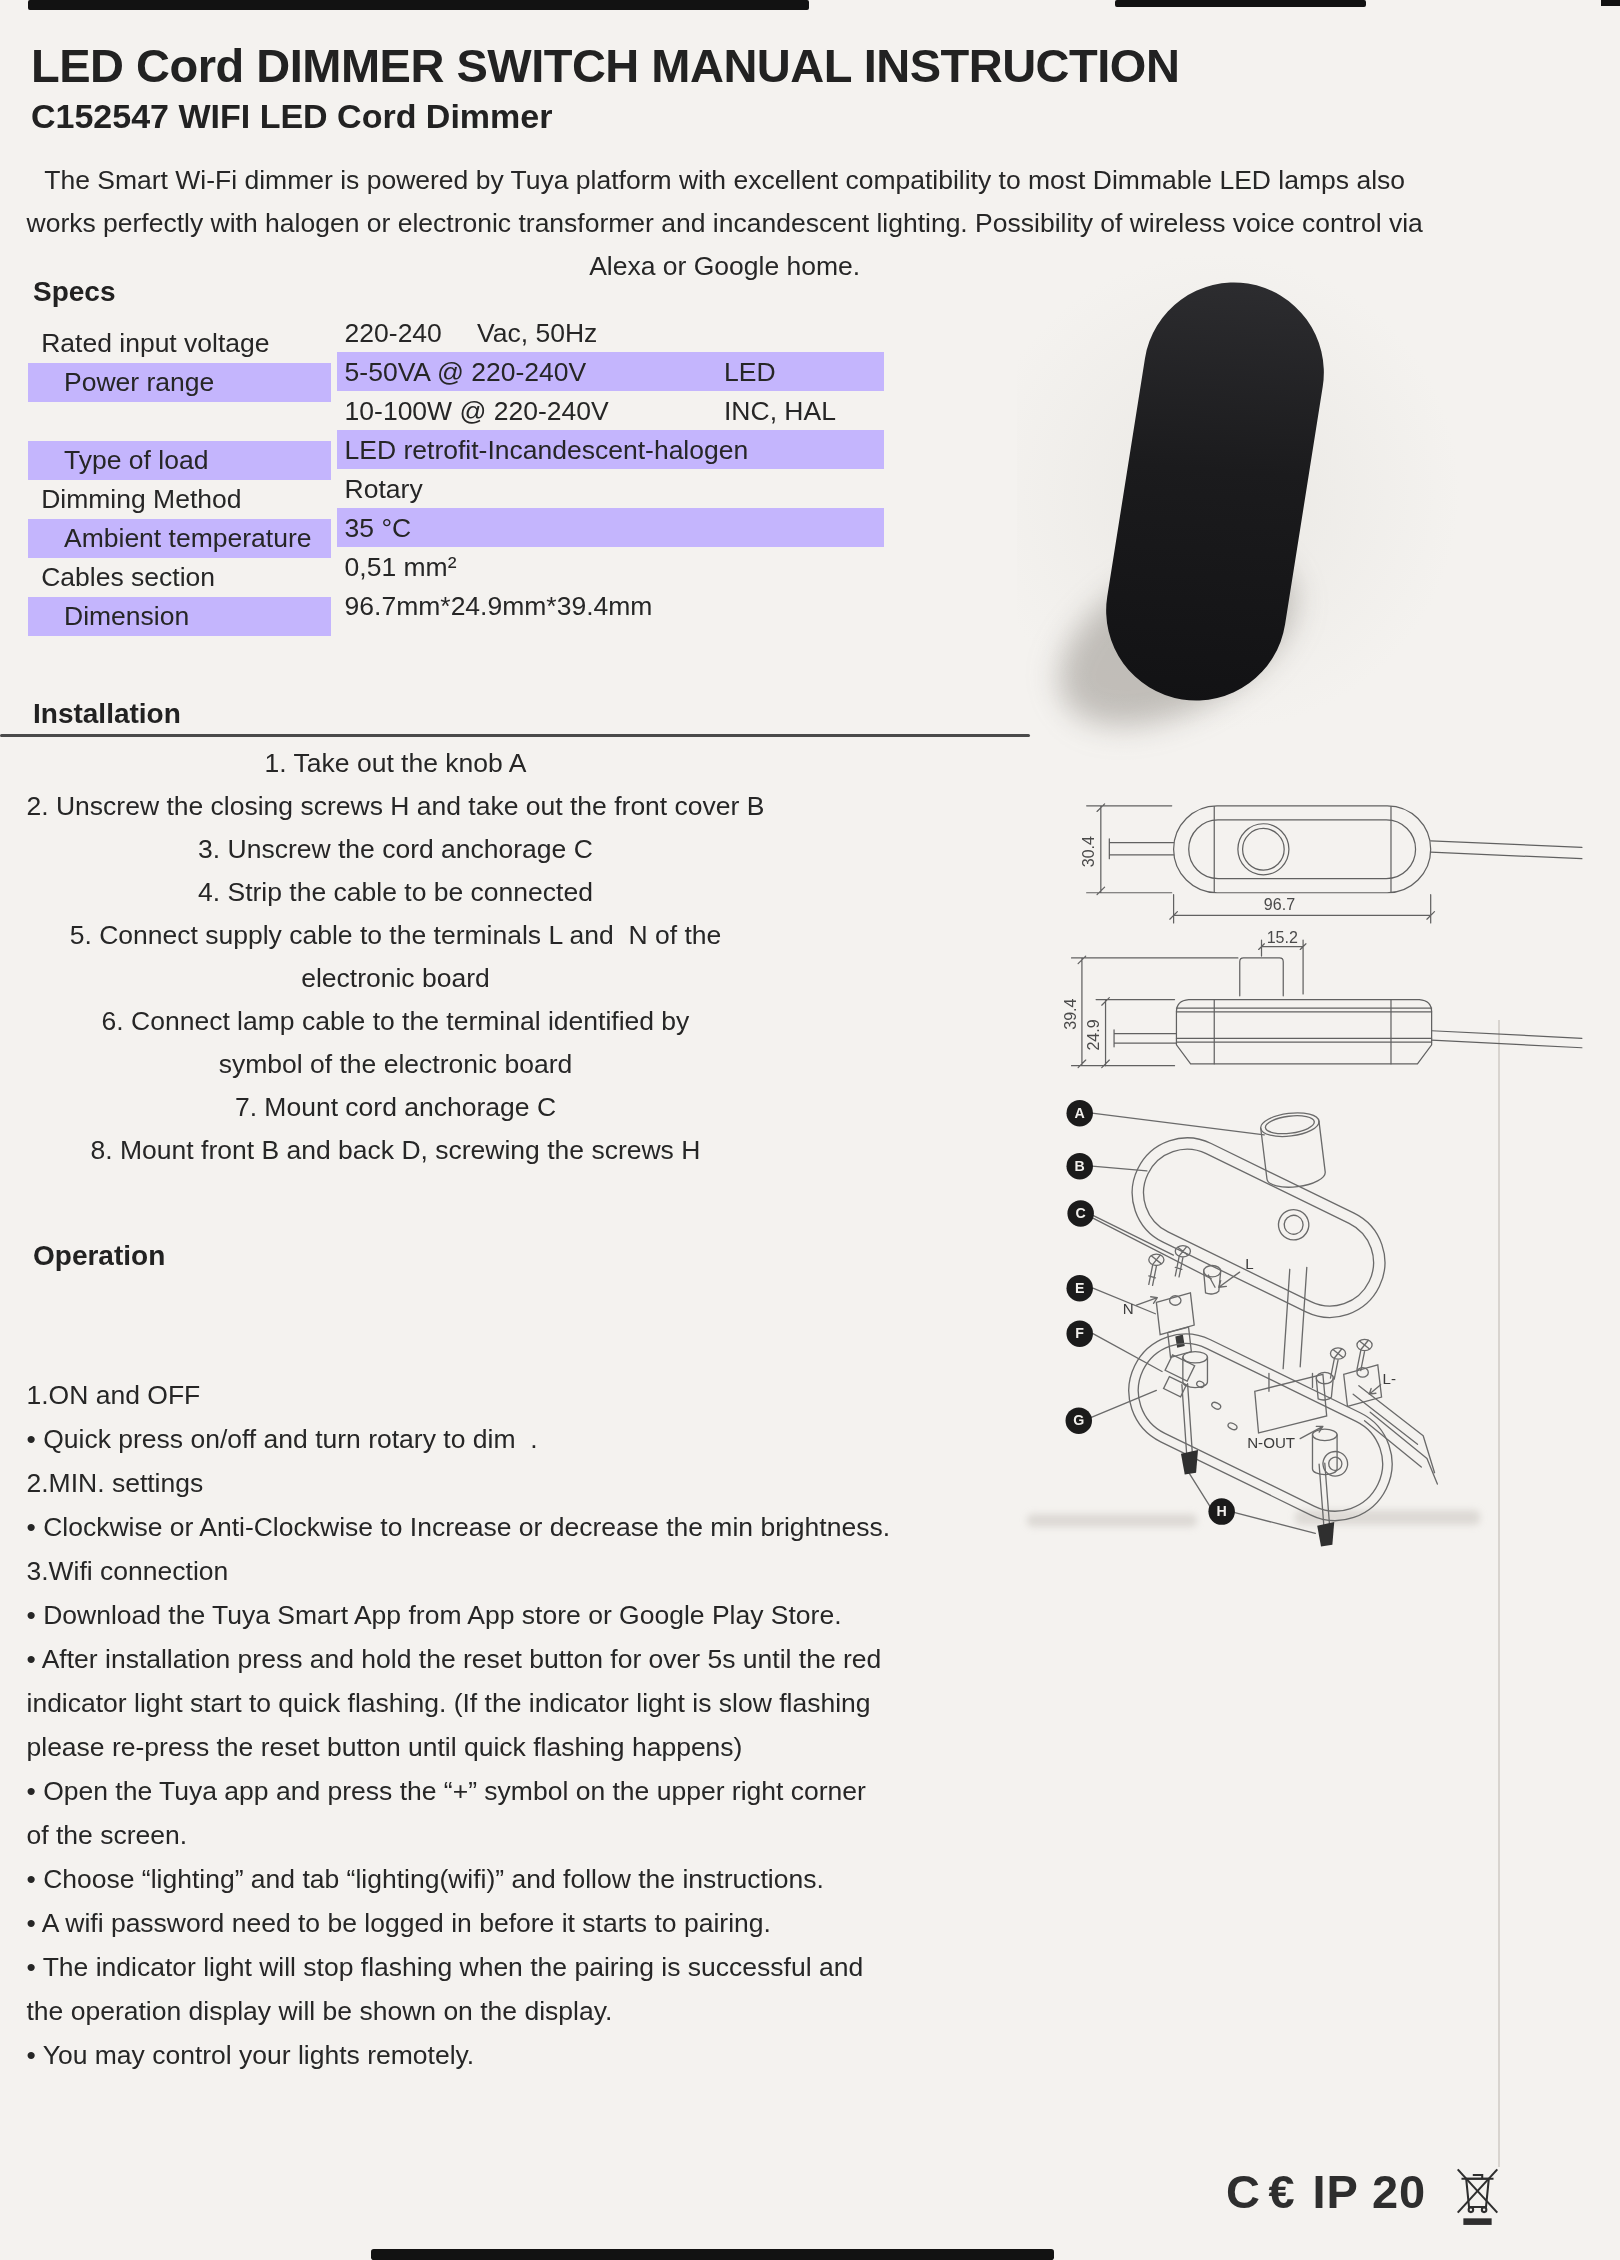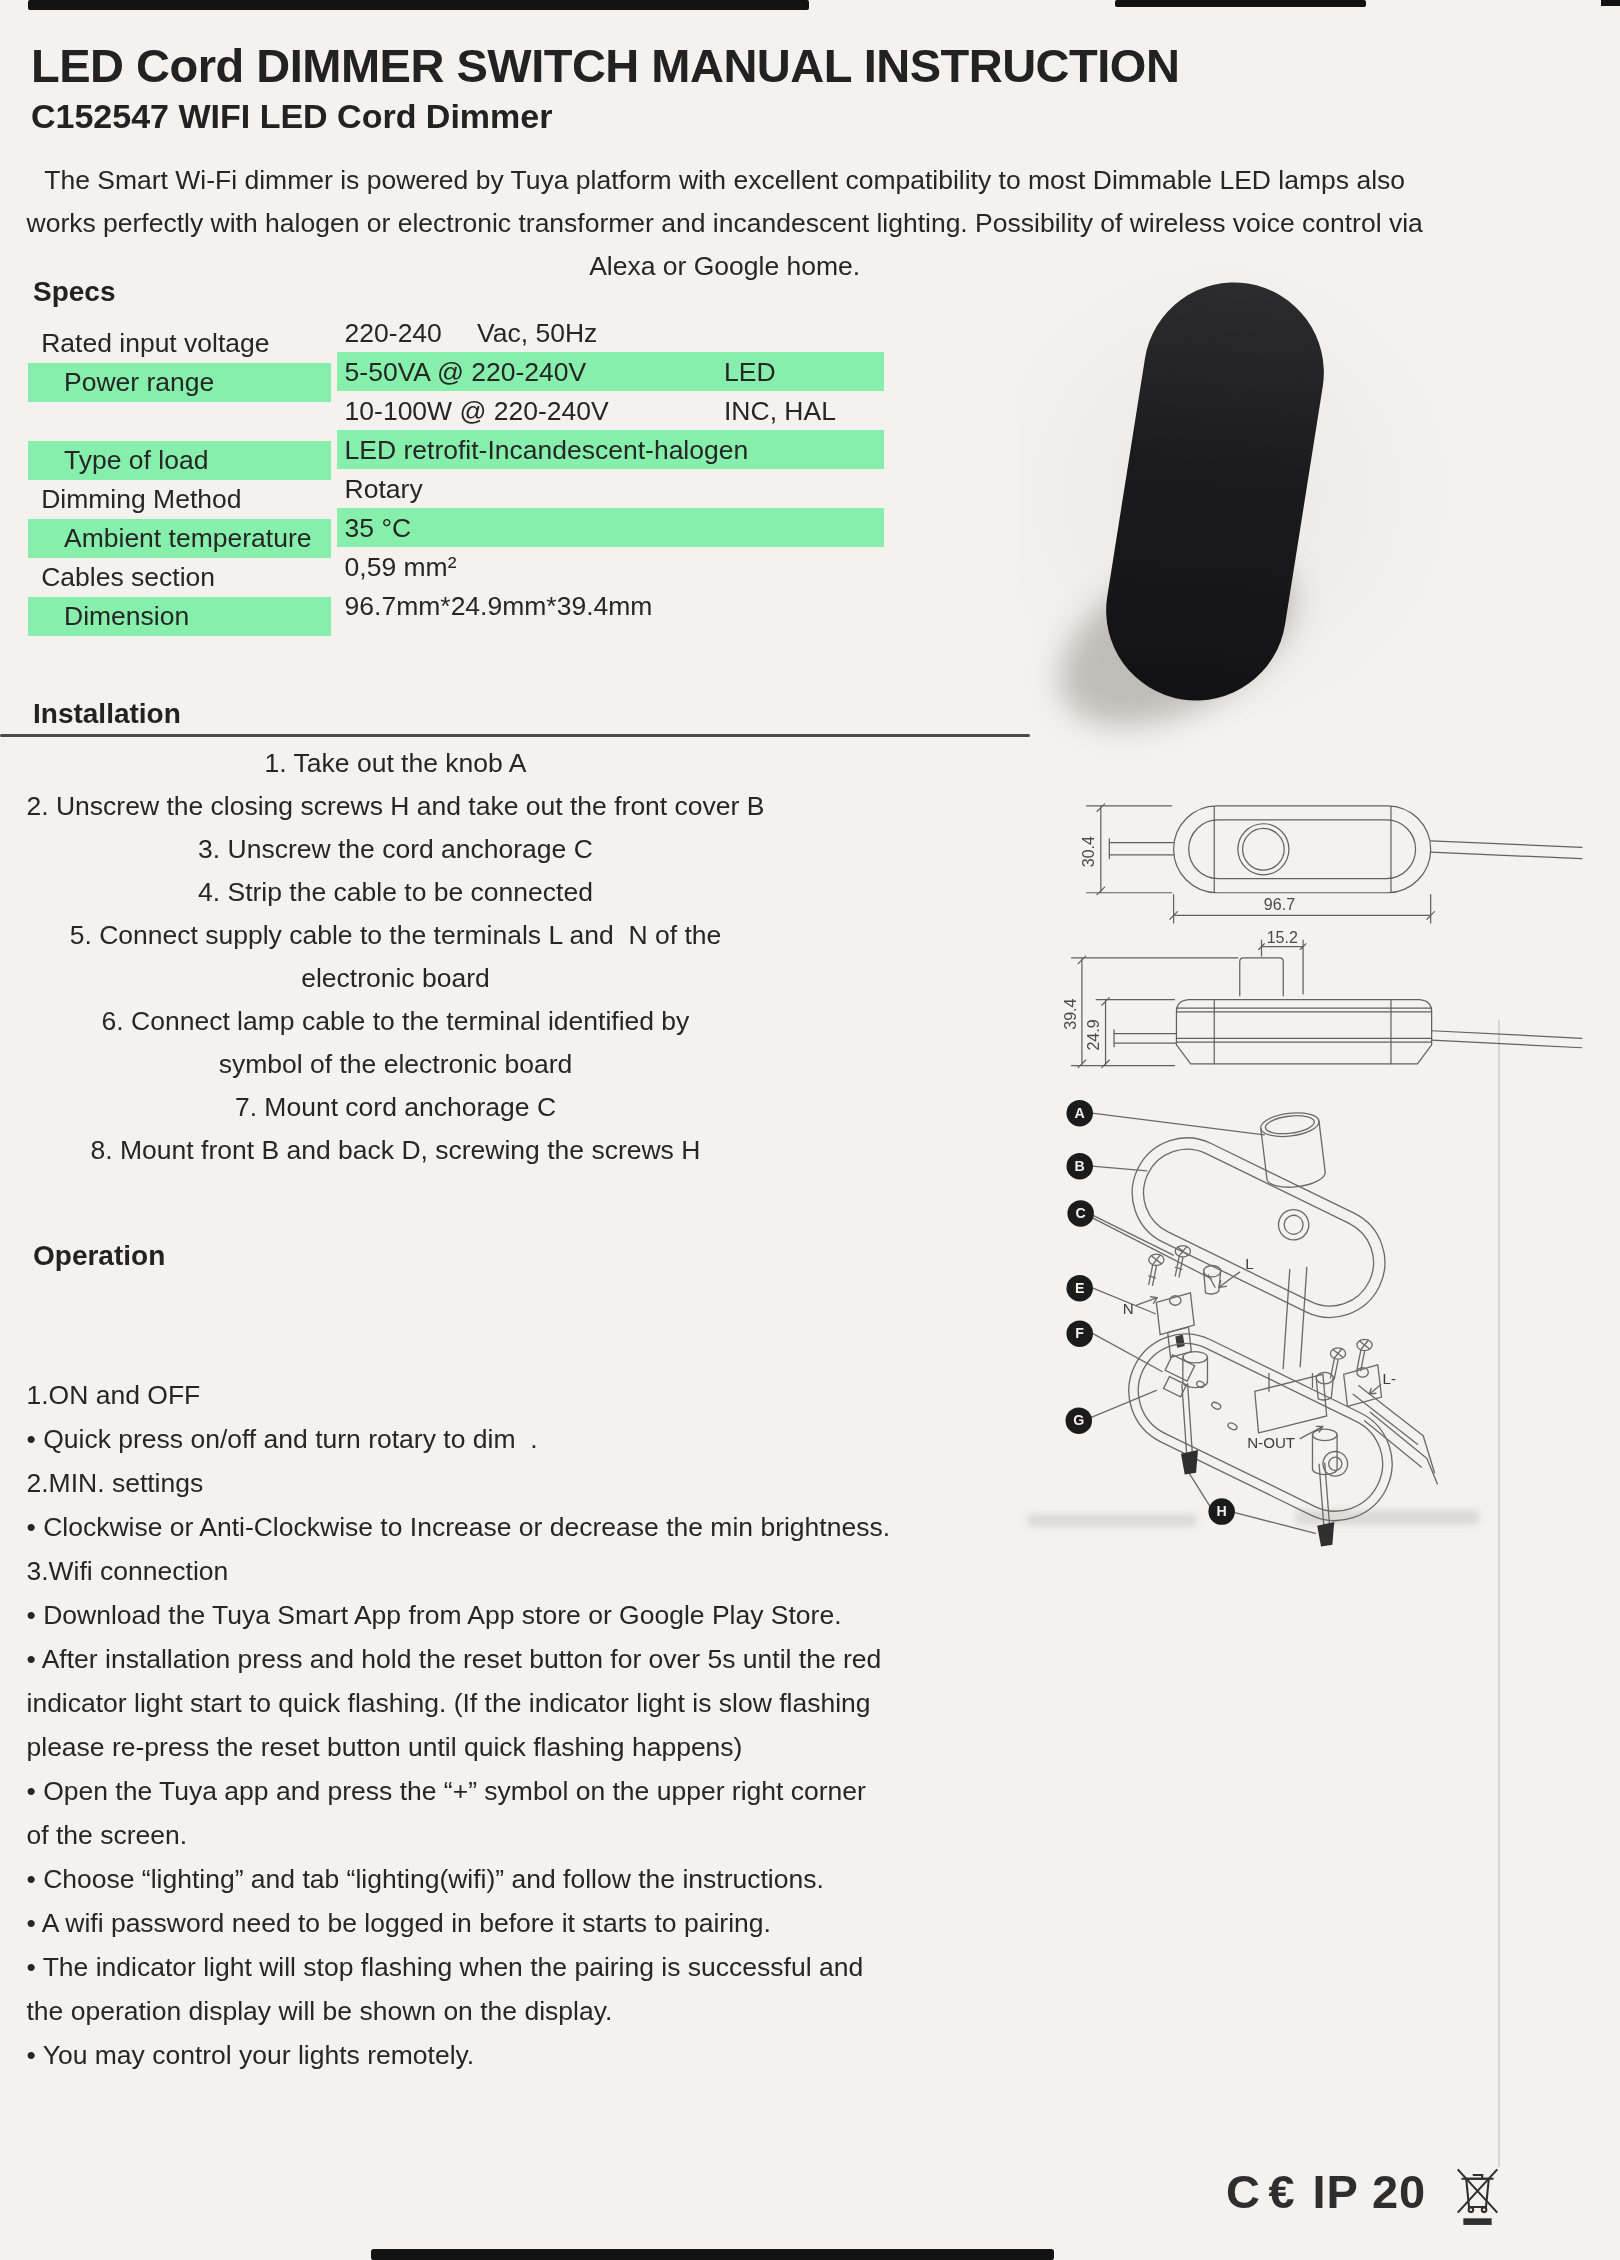--- a/index.html
+++ b/index.html
@@ -13,21 +13,21 @@
   .intro{left:26.5px;top:159px;}
   .h{font-size:28px;font-weight:700;color:#222;}
   
   .stable{left:28px;top:313px;width:852px;font-size:26.5px;}
   .srow{position:relative;height:39px;}
   .slbl{position:absolute;left:0;top:11px;width:303px;height:39px;padding-left:13.2px;display:flex;align-items:center;box-sizing:border-box;}
   .sval{position:absolute;left:309px;top:0;width:511px;height:39px;}
   .sval .a{position:absolute;left:7.6px;top:50%;transform:translateY(-50%);white-space:pre;}
   .sval .b{position:absolute;left:140px;top:50%;transform:translateY(-50%);white-space:pre;}
   .sval .c{position:absolute;left:387px;top:50%;transform:translateY(-50%);white-space:pre;}
-  .g{background:#86efac;padding-left:36px;}
+  .g{background:#c4b5fd;padding-left:36px;}
   .rule{left:0;top:734px;width:1030px;height:2.8px;background:#4a4a4a;border-radius:1.9px;}
   
   .strip{background:#121212;}
   .vline{left:1498px;top:1020px;width:1.9px;height:1147px;background:#d8d4cf;}
   .smudge{background:rgba(160,153,146,.28);filter:blur(3.8px);border-radius:5.7px;}
   
   .photo-tint{left:1017px;top:251px;width:445px;height:483px;
               background:radial-gradient(ellipse at 45% 50%, #eae8e4 0%, rgba(234,232,228,0) 70%);}
   .photo-shadow{left:1049px;top:568px;width:256px;height:142px;background:rgba(110,104,98,.38);
                 border-radius:50%;filter:blur(15px);transform:rotate(-28deg);}
@@ -98,21 +98,21 @@
     </div>
     <div class="srow">
       <div class="slbl g">Ambient temperature</div>
       <div class="sval g">
           <span class="a">35 °C</span>
         </div>
     </div>
     <div class="srow">
       <div class="slbl">Cables section</div>
       <div class="sval">
-          <span class="a">0,59 mm²</span>
+          <span class="a">0,51 mm²</span>
         </div>
     </div>
     <div class="srow">
       <div class="slbl g">Dimension</div>
       <div class="sval">
           <span class="a">96.7mm*24.9mm*39.4mm</span>
         </div>
     </div>
   </div>
 

